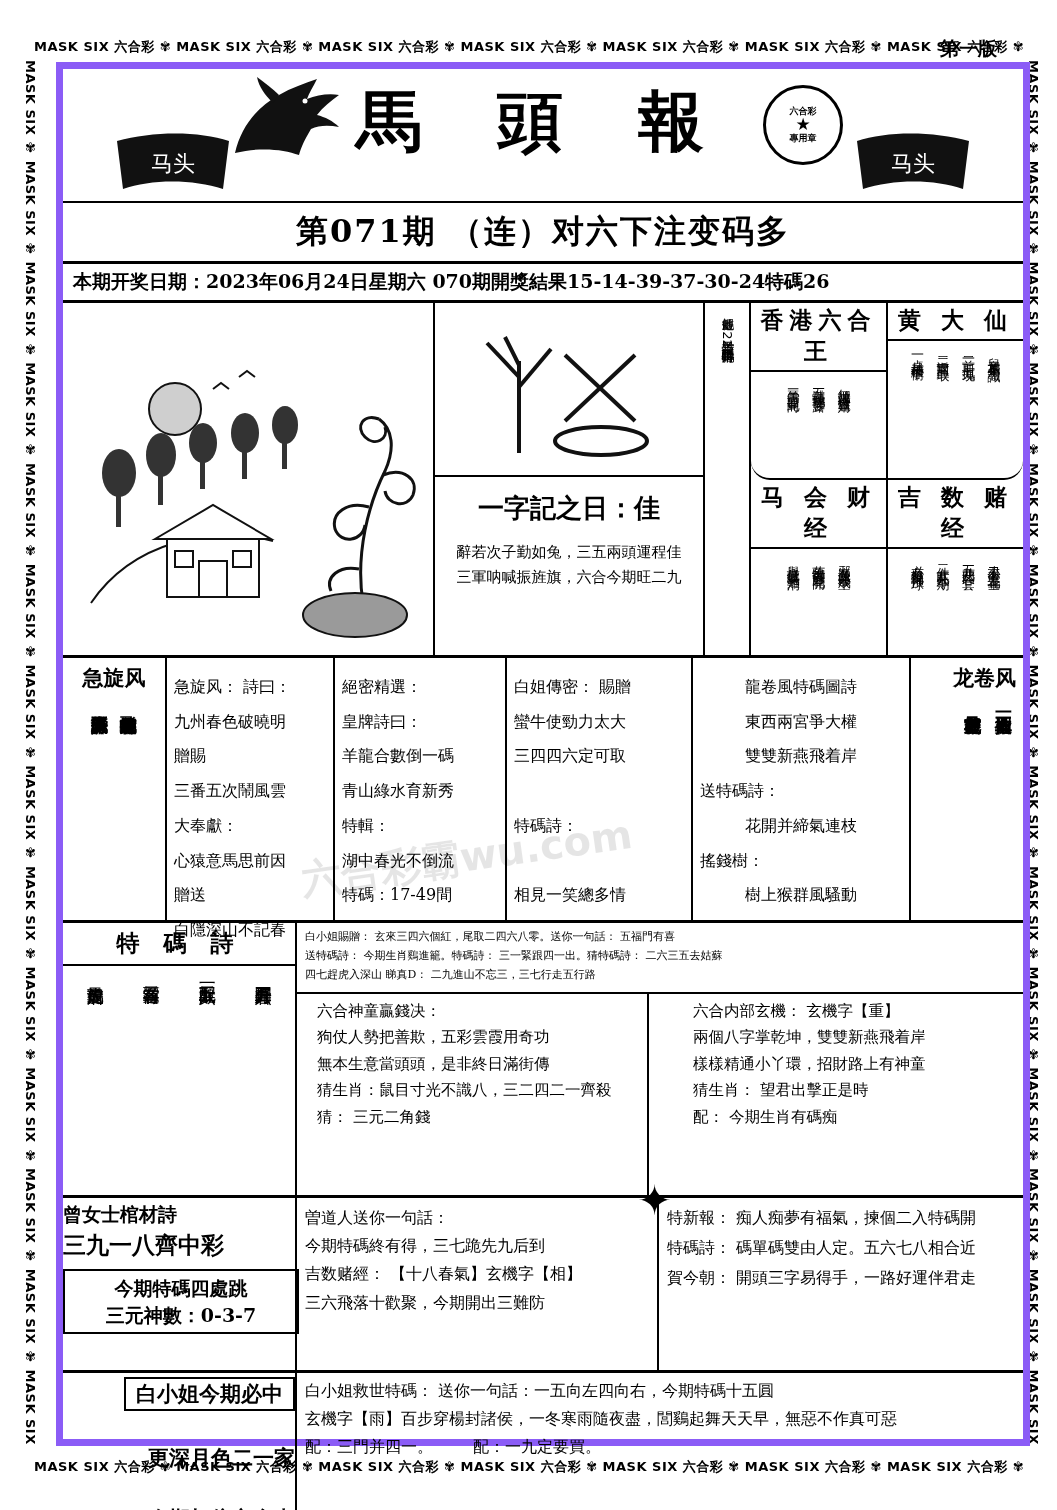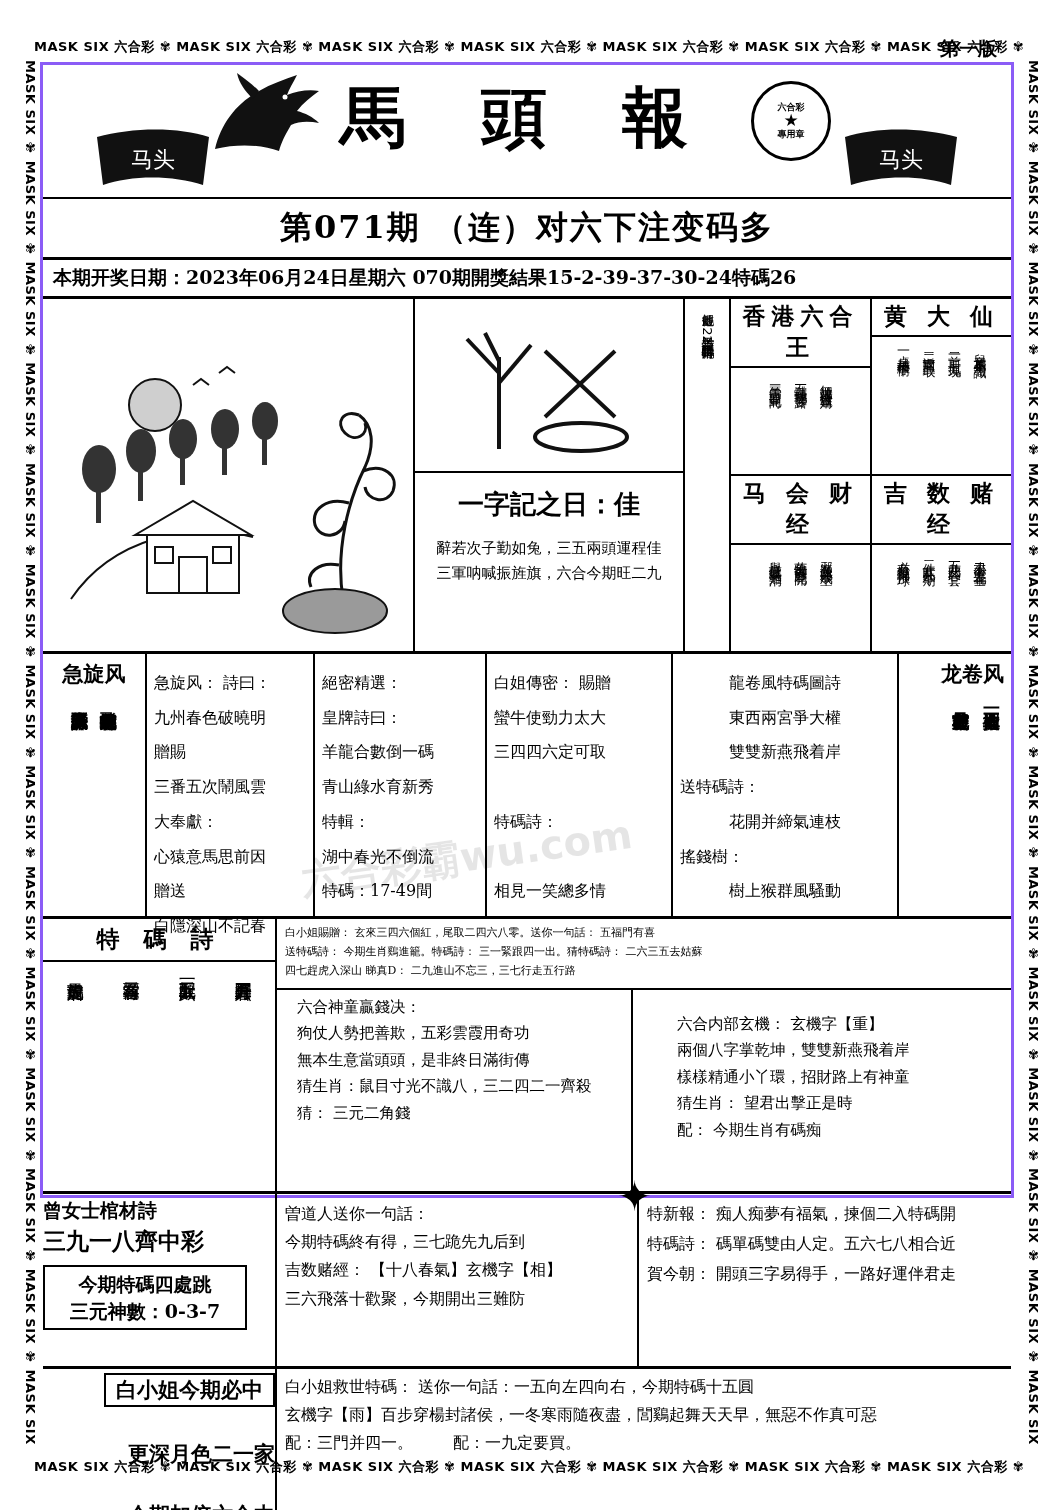--- a/index.html
+++ b/index.html
@@ -12,21 +12,21 @@
   .page{position:relative;width:1057px;height:1510px;box-sizing:border-box;background:#fff;}
 
   
   .band{position:absolute;font-size:13px;font-weight:bold;letter-spacing:.5px;white-space:nowrap;overflow:hidden;}
   .band-top{left:34px;top:38px;width:990px;height:22px;}
   .band-bottom{left:34px;bottom:30px;width:990px;height:22px;}
   .band-left{left:16px;top:60px;width:22px;height:1390px;}
   .band-right{right:16px;top:60px;width:22px;height:1390px;}
   .vtext{writing-mode:vertical-rl;text-orientation:mixed;}
 
-  .frame{position:absolute;left:40px;top:62px;width:974px;height:1136px;border:3px solid #8b5cf6;box-sizing:border-box;}
+  .frame{position:absolute;left:56px;top:62px;width:974px;height:1384px;border:7px solid #8b5cf6;box-sizing:border-box;}
 
   .edition{position:absolute;right:60px;top:36px;font-size:19px;font-weight:bold;font-family:"DejaVu Sans",sans-serif;}
 
   
   .masthead{position:relative;height:132px;border-bottom:0;}
   .mh-title{position:absolute;left:50%;transform:translateX(-50%);top:8px;font-size:66px;font-weight:bold;letter-spacing:26px;font-family:"DejaVu Serif","Liberation Serif",serif;}
   .horse{position:absolute;left:150px;top:4px;width:150px;height:86px;}
   .flagL{position:absolute;left:50px;top:62px;width:120px;height:64px;}
   .flagR{position:absolute;right:50px;top:62px;width:120px;height:64px;}
   .stamp{position:absolute;right:180px;top:16px;width:74px;height:74px;border:3px solid #000;border-radius:50%;display:flex;align-items:center;justify-content:center;font-size:9px;line-height:1.05;text-align:center;font-weight:bold;}
@@ -43,21 +43,21 @@
   .hero-mid{width:268px;border-right:2px solid #000;display:flex;flex-direction:column;}
   .hero-mid-top{height:172px;border-bottom:2px solid #000;position:relative;}
   .hero-mid-bot{flex:1;position:relative;padding:8px 6px 0 6px;}
   .yz{font-size:26px;font-weight:bold;text-align:center;font-family:"DejaVu Serif",serif;margin-top:6px;}
   .poem4{margin-top:14px;font-size:15px;line-height:1.65;text-align:center;font-family:"DejaVu Serif",serif;}
   .hero-vert{width:44px;border-right:2px solid #000;display:flex;flex-direction:column;align-items:center;padding-top:6px;}
   .hero-vert .v1{font-size:12px;line-height:1.15;}
   .hero-vert .v2{font-size:13px;line-height:1.15;margin-top:14px;}
   .hero-right{flex:1;display:flex;flex-direction:column;}
   .hr-row{flex:1;display:flex;}
-  .hr-row:first-child{border-bottom:2px solid #000;}
+  .hr-row:first-child{border-bottom:2px solid #000;border-radius:19px;}
   .hr-cell{flex:1;display:flex;flex-direction:column;}
   .hr-cell.bl{border-left:2px solid #000;}
   .hr-head{text-align:center;font-size:23px;font-weight:bold;letter-spacing:6px;border-bottom:2px solid #000;padding:2px 0 3px;font-family:"DejaVu Serif",serif;}
   .hr-body{flex:1;display:flex;justify-content:center;gap:6px;padding:6px 4px 2px;}
   .col-v{writing-mode:vertical-rl;text-orientation:upright;font-size:13px;line-height:1.5;letter-spacing:2px;font-family:"DejaVu Serif",serif;}
 
   
   svg{display:block;}
 
   
@@ -82,29 +82,29 @@
   .tema{display:flex;height:272px;border-bottom:3px solid #000;}
   .tema-left{width:232px;border-right:2px solid #000;display:flex;flex-direction:column;}
   .tema-left h4{margin:0;padding:5px 0;text-align:center;font-size:23px;font-weight:bold;letter-spacing:8px;border-bottom:2px solid #000;font-family:"DejaVu Serif",serif;}
   .tema-left .cols{flex:1;display:flex;justify-content:space-around;padding:8px 4px;}
   .tema-left .cv{writing-mode:vertical-rl;text-orientation:upright;font-size:17px;line-height:1.5;font-family:"DejaVu Serif",serif;}
   .tema-right{flex:1;display:flex;flex-direction:column;}
   .tr-top{border-bottom:2px solid #000;padding:6px 8px;}
   .tr-top p{margin:0 0 3px;font-size:11px;line-height:1.45;font-family:"DejaVu Serif",serif;}
   .tr-bot{flex:1;display:flex;}
   .tr-b1{flex:1;border-right:2px solid #000;padding:6px 8px;margin-left:12px;}
-  .tr-b2{flex:1;padding:23px 8px;margin-left:36px;}
+  .tr-b2{flex:1;padding:6px 8px;margin-left:36px;}
   .tr-bot p{margin:0 0 4px;font-size:15.5px;line-height:1.45;font-family:"DejaVu Serif",serif;}
 
   
   .lower{display:flex;height:172px;border-bottom:3px solid #000;}
   .lw1{width:232px;border-right:2px solid #000;display:flex;flex-direction:column;padding-top:4px;}
   .lw1 .t1{font-size:19px;font-weight:bold;font-family:"DejaVu Serif",serif;}
   .lw1 .t2{font-size:23px;font-weight:bold;font-family:"DejaVu Serif",serif;margin-top:2px;}
-  .lw1 .box{margin-top:8px;width:200px;border:2px solid #000;text-align:center;padding:4px 0;}
+  .lw1 .box{margin-top:8px;width:200px;border:2px solid #000;text-align:center;padding:4px 16px;}
   .lw1 .box div{font-size:19px;font-weight:bold;line-height:1.4;font-family:"DejaVu Serif",serif;}
   .lw2{width:344px;border-right:2px solid #000;padding:8px 8px;}
   .lw2 p{margin:0 0 5px;font-size:16px;line-height:1.45;font-family:"DejaVu Serif",serif;}
   .lw3{flex:1;padding:8px 8px;position:relative;}
   .lw3 p{margin:0 0 7px;font-size:16px;line-height:1.45;font-family:"DejaVu Serif",serif;}
   .spark{position:absolute;left:-22px;top:-22px;font-size:42px;}
 
   .bottom{display:flex;height:auto;flex:1;}
   .bt1{width:232px;border-right:2px solid #000;display:flex;flex-direction:column;align-items:flex-end;padding-top:4px;gap:27px;}
   .bt1 .hd{font-size:21px;font-weight:bold;border:2px solid #000;padding:1px 10px;font-family:"DejaVu Serif",serif;}
@@ -156,21 +156,21 @@
           <div>專用章</div>
         </div>
       </div>
     </div>
 
     <div class="bigline">
       <span>第071期 （连）对六下注变码多</span>
     </div>
 
     <div class="dateline">
-      <span>本期开奖日期：2023年06月24日星期六 070期開獎結果15-2-39-37-30-24特碼26</span>
+      <span>本期开奖日期：2023年06月24日星期六 070期開獎結果15-14-39-37-30-24特碼26</span>
     </div>
 
     <div class="hero">
 
       <div class="hero-left">
         <svg viewBox="0 0 370 352" width="370" height="352">
           <circle cx="112" cy="106" r="26" fill="#cfcfcf" stroke="#111" stroke-width="2"></circle>
           <path d="M28 300 C70 238 150 222 210 238" fill="none" stroke="#111" stroke-width="2"></path>
 
           <g fill="#333">

